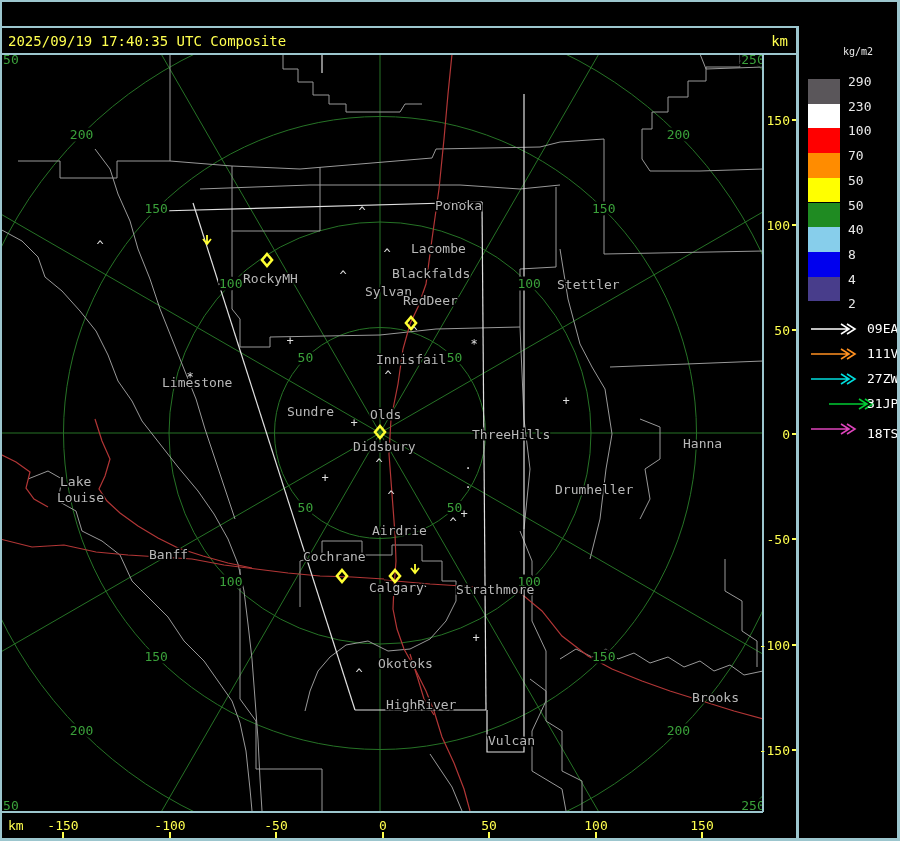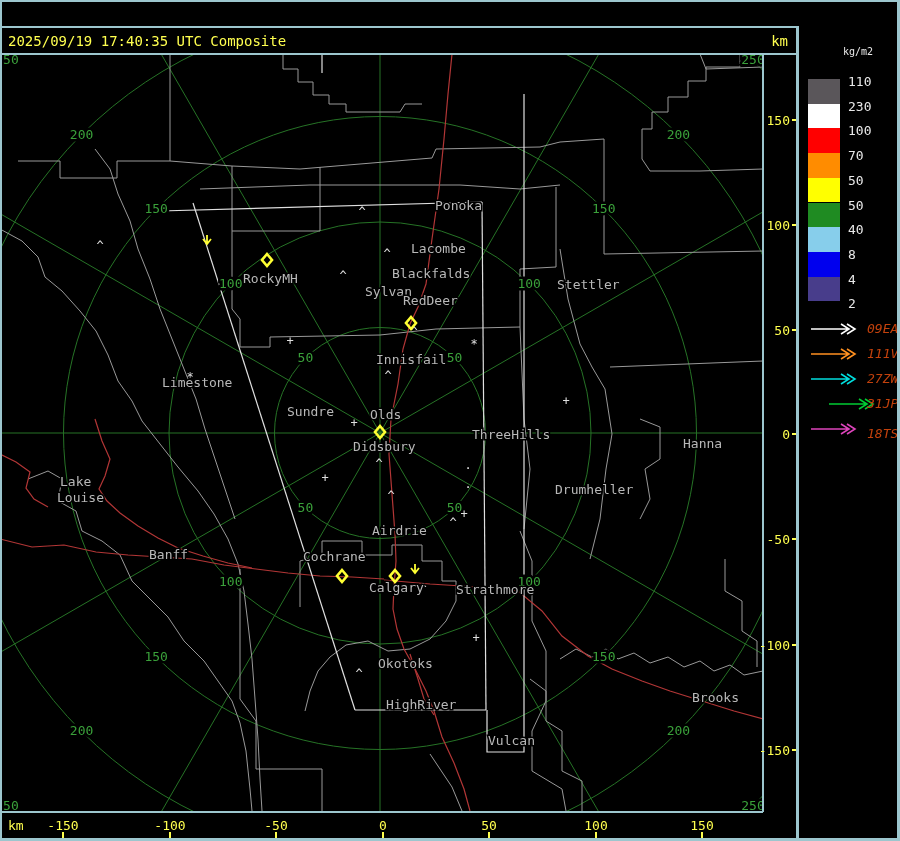--- a/index.html
+++ b/index.html
@@ -26,21 +26,21 @@
   .bx-label{position:absolute;top:5px;transform:translateX(-50%);}
   .bx-tick{position:absolute;top:19px;width:2px;height:7px;background:#ffff4f;}
   #right-axis{left:763px;top:54px;width:34px;height:758px;color:#ffff4f;font-size:13px;}
   .ry-label{position:absolute;right:7px;width:40px;text-align:right;transform:translateY(-7px);}
   .ry-tick{position:absolute;right:-4px;width:9px;height:2px;background:#ffff4f;}
   #sidebar{left:799px;top:0;width:101px;height:841px;background:#000;}
   #legend-title{position:absolute;left:34px;top:46px;color:#e8e8e8;font-size:10px;margin-left:10px;}
   .sw{position:absolute;left:9px;width:32px;}
   .sw-label{position:absolute;left:49px;color:#e8e8e8;font-size:13px;}
   .arrow-row{position:absolute;left:10px;width:88px;height:14px;}
-  .arrow-label{position:absolute;left:58px;top:-7px;color:#c2410c;font-size:13px;position:absolute;font-style:italic;}
+  .arrow-label{position:absolute;left:58px;top:-7px;color:#ffffff;font-size:13px;position:absolute;}
   svg text{font-family:"DejaVu Sans Mono","Liberation Mono",monospace;}
 </style>
 </head>
 <body>
 
 <div id="win">
   <div class="abs teal" id="titlebar-sep"></div>
   <div class="abs" id="timestamp">2025/09/19 17:40:35 UTC Composite</div>
   <div class="abs" id="unit-right-top">km</div>
 
@@ -214,21 +214,21 @@
       <div class="bx-label" style="left: 702px;">150</div>
       <div class="bx-tick" style="left: 701px;"></div>
     </div>
 
   <div class="abs teal" id="sep-sidebar"></div>
 
   <div class="abs" id="sidebar">
     <div id="legend-title">kg/m2</div>
     <div id="legend-swatches">
         <div class="sw" style="top: 79px; height: 24.7px; background: rgb(90, 86, 90);"></div>
-        <div class="sw-label" style="top: 74px;">110</div>
+        <div class="sw-label" style="top: 74px;">290</div>
         <div class="sw" style="top: 103.7px; height: 24.7px; background: rgb(255, 255, 255);"></div>
         <div class="sw-label" style="top: 98.7px;">230</div>
         <div class="sw" style="top: 128.4px; height: 24.7px; background: rgb(255, 0, 0);"></div>
         <div class="sw-label" style="top: 123.4px;">100</div>
         <div class="sw" style="top: 153.1px; height: 24.7px; background: rgb(255, 140, 0);"></div>
         <div class="sw-label" style="top: 148.1px;">70</div>
         <div class="sw" style="top: 177.8px; height: 24.7px; background: rgb(255, 255, 0);"></div>
         <div class="sw-label" style="top: 172.8px;">50</div>
         <div class="sw" style="top: 202.5px; height: 24.7px; background: rgb(31, 139, 34);"></div>
         <div class="sw-label" style="top: 197.5px;">50</div>

